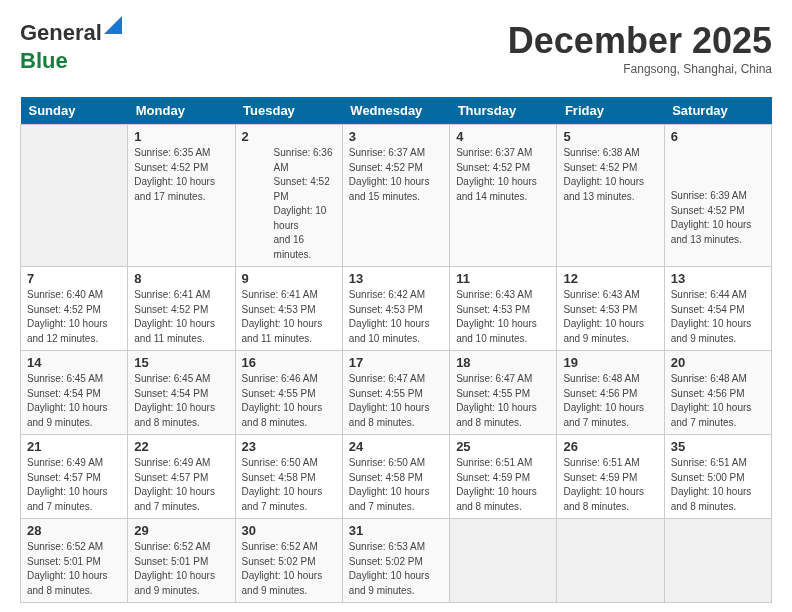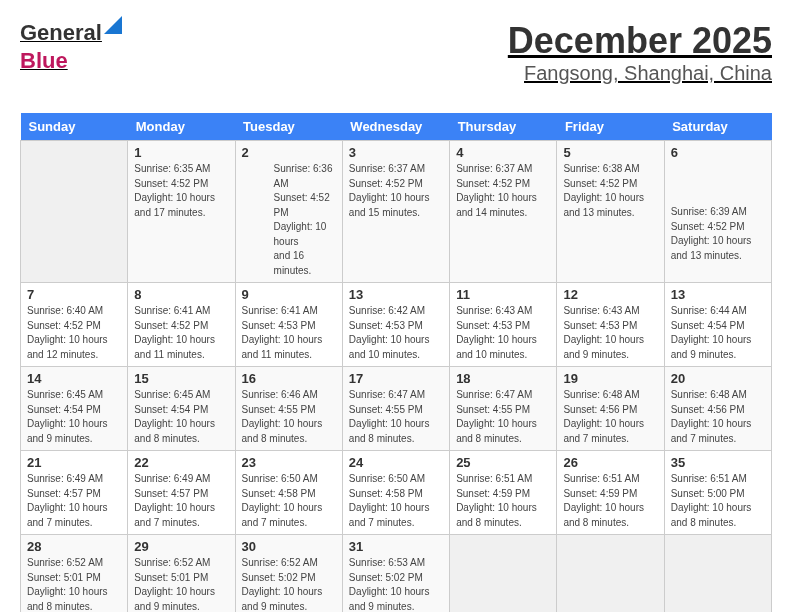--- a/index.html
+++ b/index.html
@@ -7,48 +7,47 @@
       font-family: Arial, sans-serif;
       background: #fff;
       width: 792px;
       min-height: 612px;
       padding: 20px;
     }
     .header-area {
       display: flex;
       justify-content: space-between;
       align-items: flex-start;
-      margin-bottom: 28px;
-      text-decoration: underline;
+      margin-bottom: 21px;
     }
     .logo {
       display: flex;
       flex-direction: column;
       align-items: flex-start;
     }
     .title-area {
       text-align: right;
     }
     .month-title {
       font-size: 36px;
       font-weight: bold;
       color: #333;
       text-align: right;
     }
     .location-title {
-      font-size: 20px;
+      font-size: 12px;
       color: #555;
     }
     .calendar {
       width: 100%;
       border-collapse: collapse;
       font-size: 11px;
     }
     .calendar th {
-      background-color: #3b82f6;
+      background-color: #0369a1;
       color: #fff;
       text-align: left;
       padding: 6px 8px;
       font-size: 13px;
       font-weight: bold;
     }
     .calendar td {
       border: 1px solid #ccc;
       vertical-align: top;
       padding: 4px 6px;
@@ -85,21 +84,21 @@
   <div class="logo">
     <div style="display:flex; align-items:center;">
       <div style="position:relative; display:inline-block;">
         <span style="font-size:22px; font-weight:bold; color:#333;">General</span>
         <svg width="18" height="18" style="position:absolute; top:-4px; right:-20px;">
           <polygon points="0,18 18,0 18,18" fill="#1976d2"></polygon>
         </svg>
       </div>
     </div>
     <div style="margin-top:2px;">
-      <span style="font-size:22px; font-weight:bold; color:#be185d;">Blue</span>
+      <span style="font-size:22px; font-weight:bold; color:#15803d;">Blue</span>
     </div>
   </div>
   <div class="title-area">
     <div class="month-title">December 2025</div>
     <div class="location-title">Fangsong, Shanghai, China</div>
   </div>
 </div>
 
 <table class="calendar">
   <thead>

